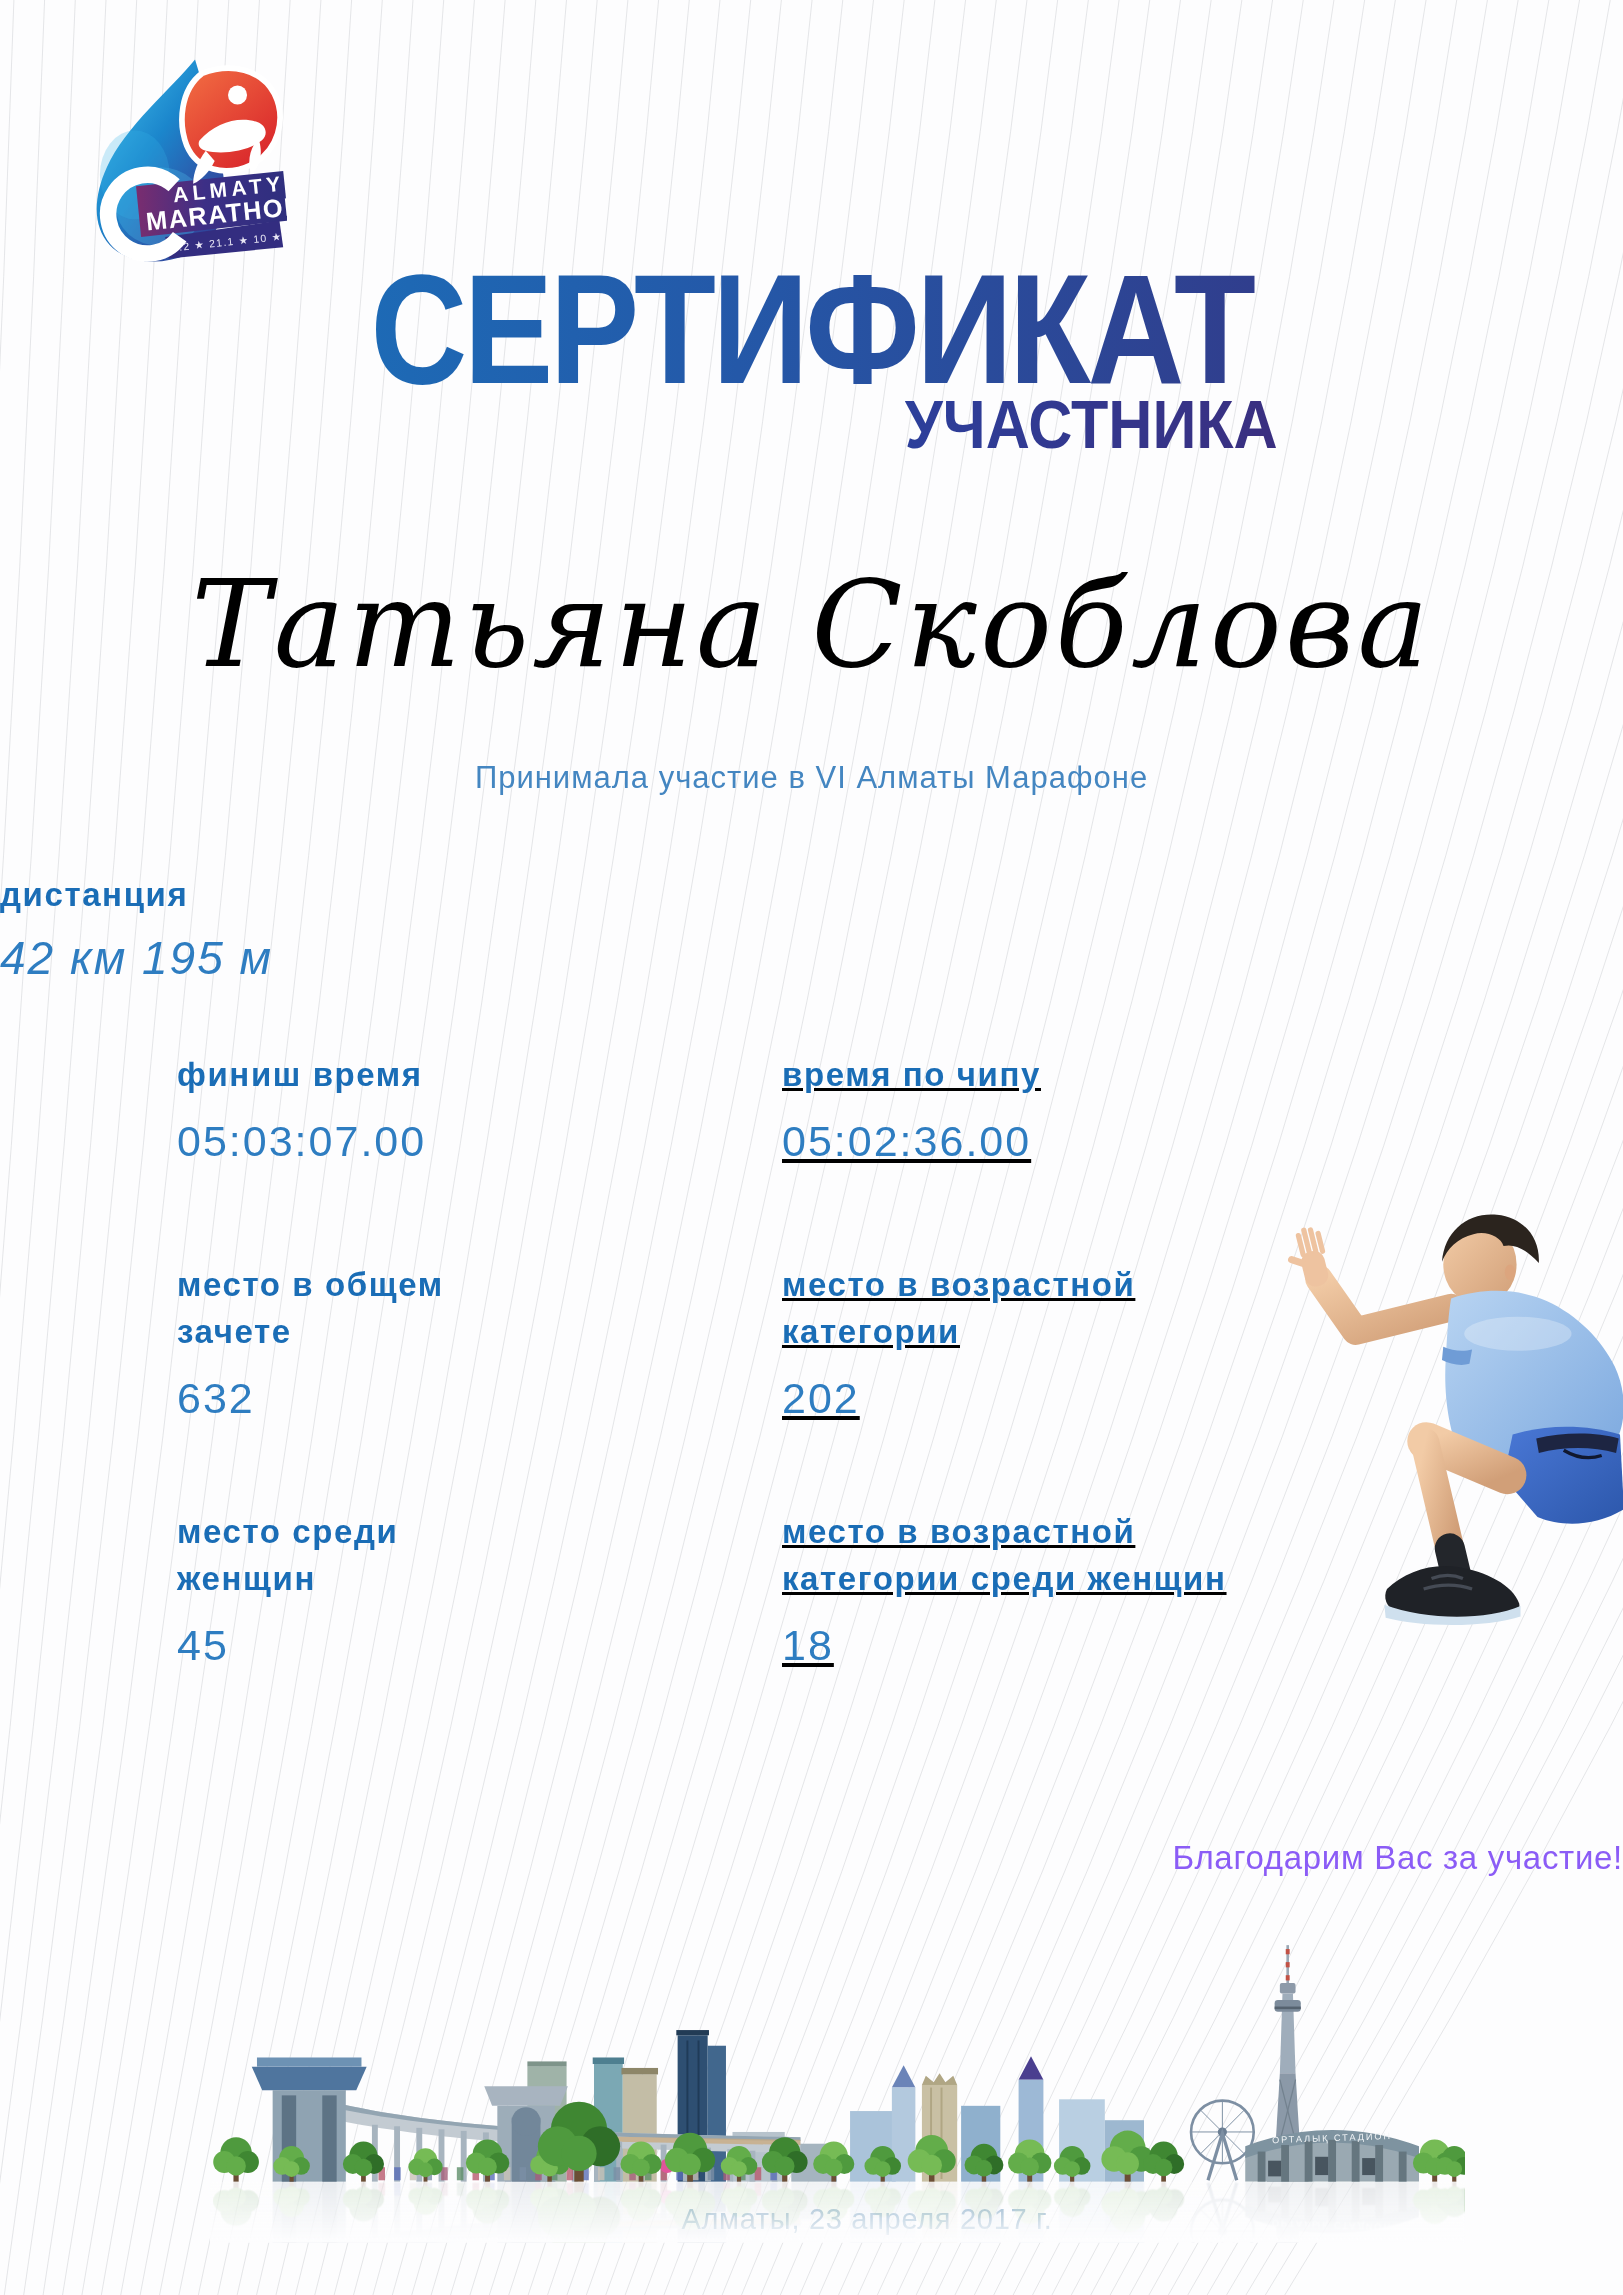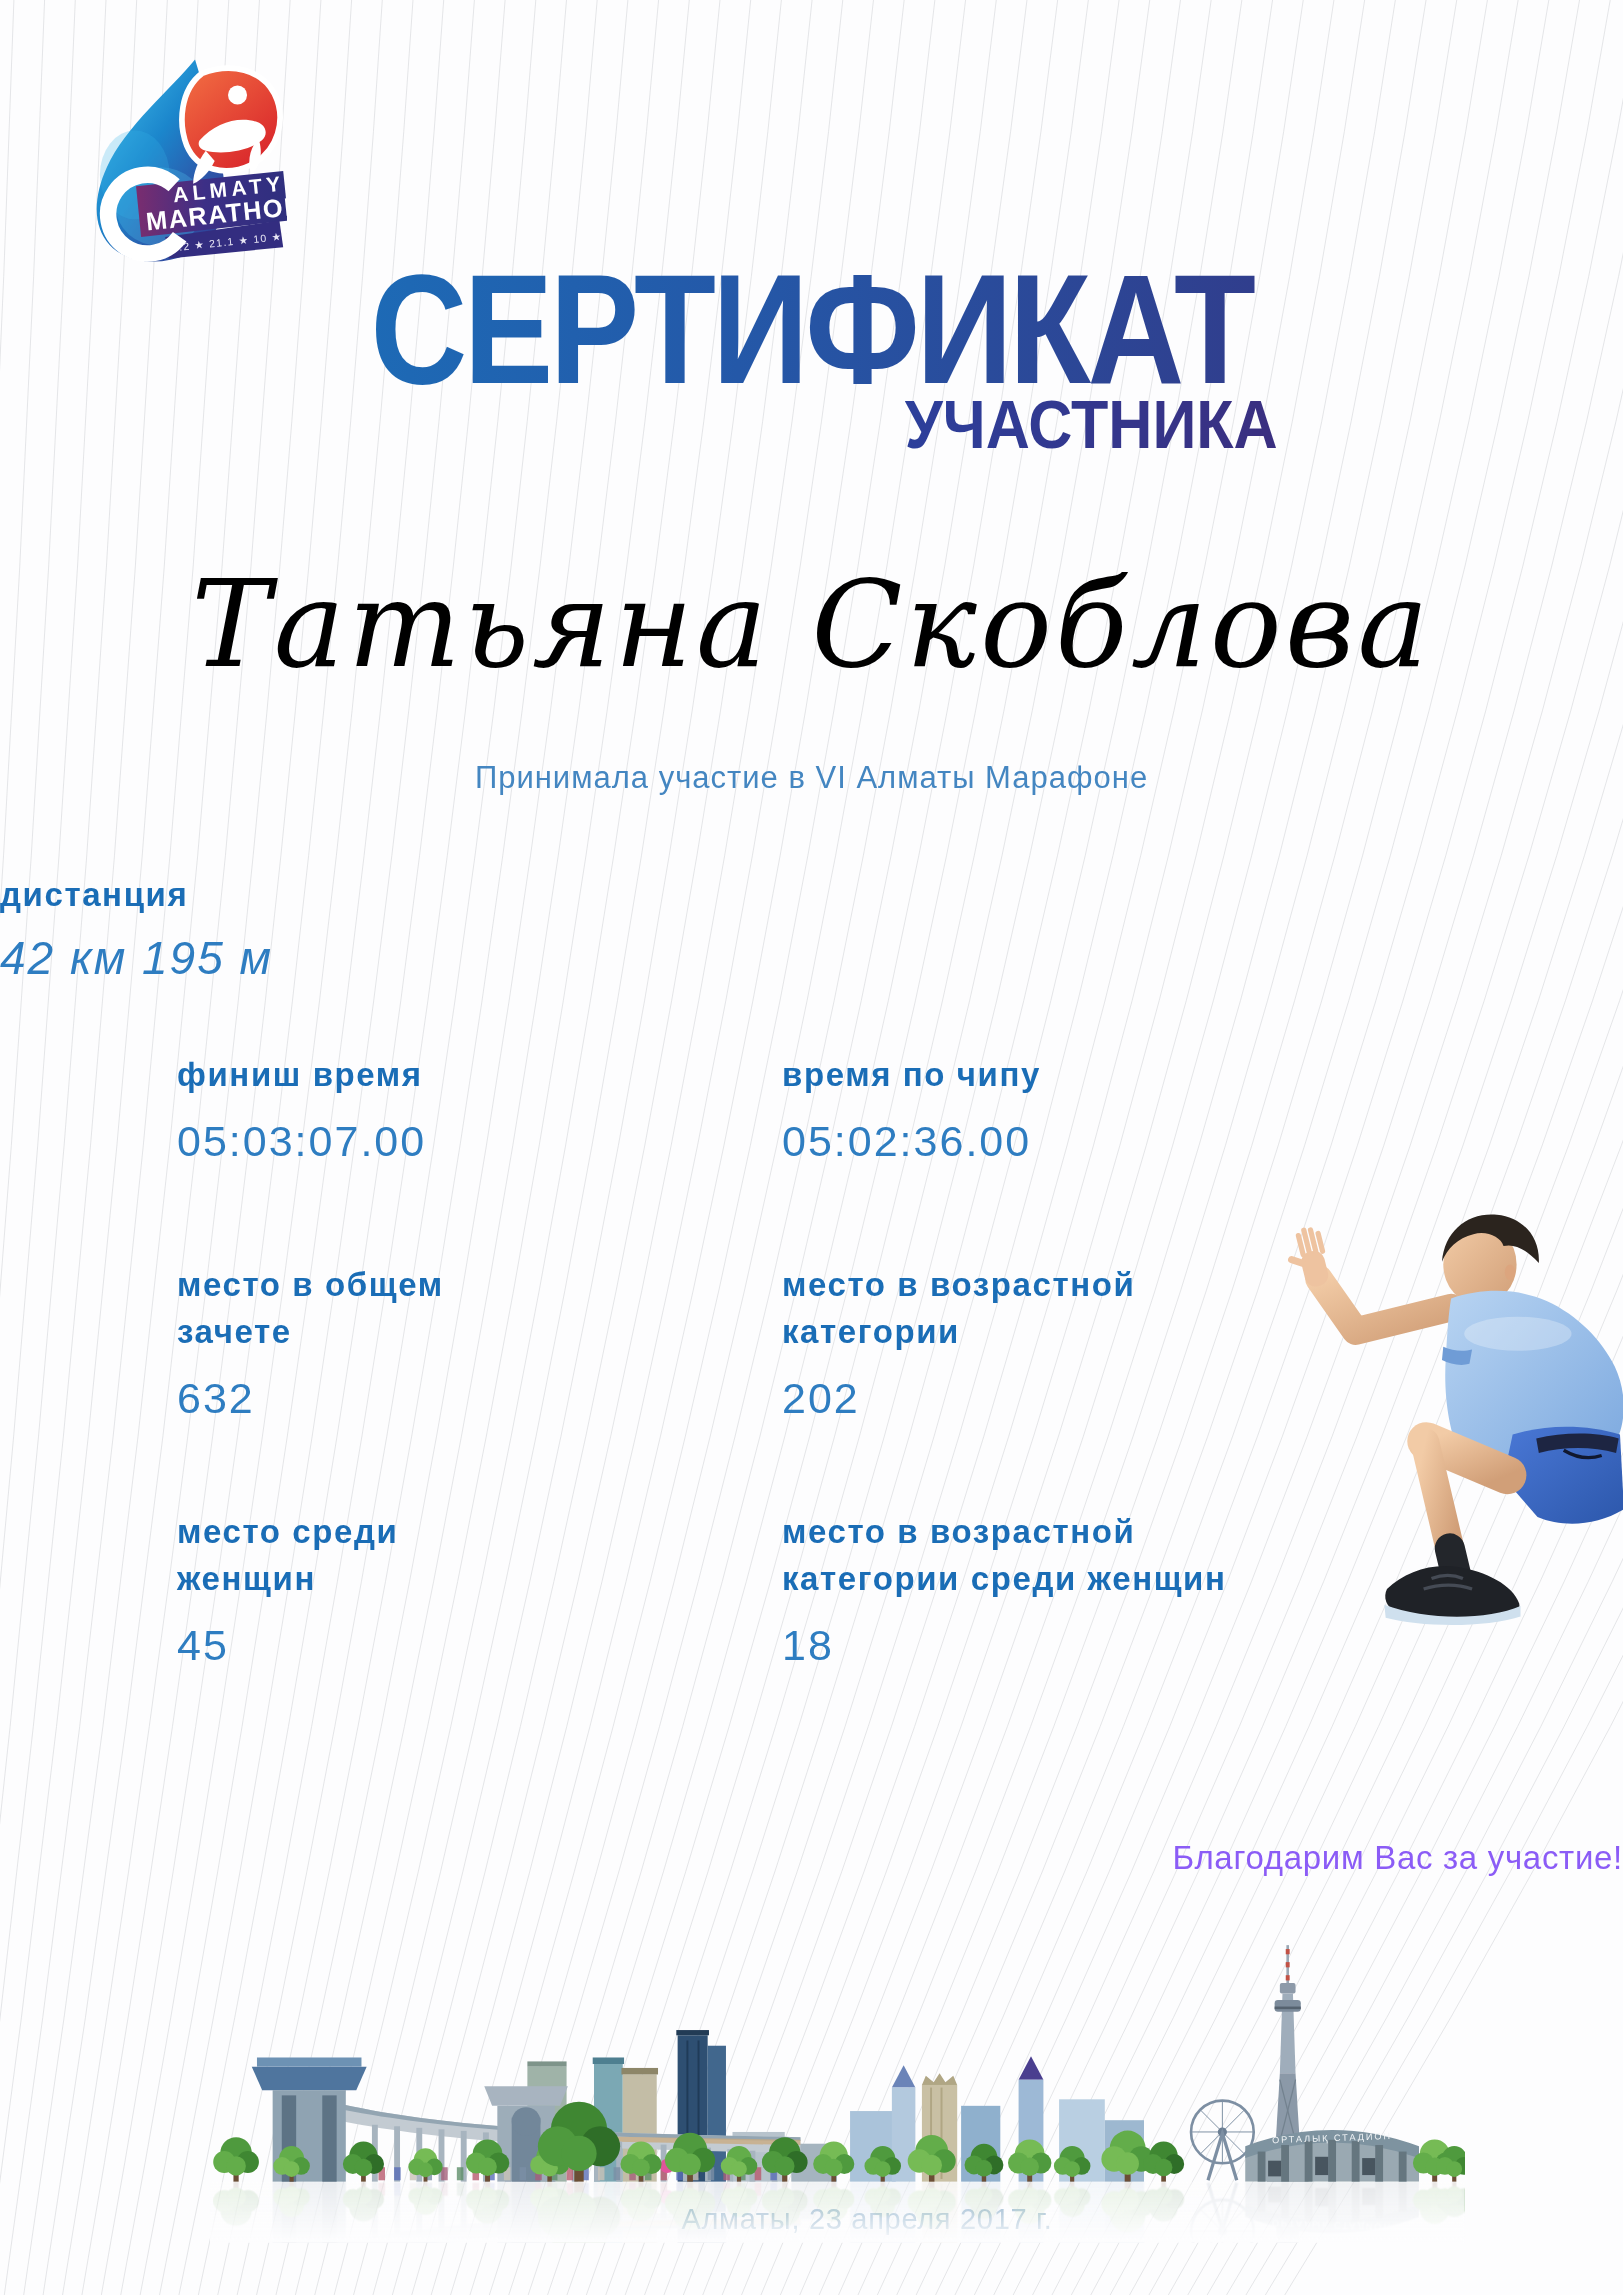--- a/index.html
+++ b/index.html
@@ -37,21 +37,21 @@
   .cell .label{
     font-weight:bold;font-size:33px;line-height:1.42;letter-spacing:1.6px;
     color:#1a6db6;white-space:pre-line;
   }
   .cell .value{
     margin-top:18.3px;font-weight:300;font-size:43px;letter-spacing:2px;color:#2e7dc1;
   }
   .cell-distance{left:0;width:100%;top:872px;}
   .cell-distance .value{margin-top:11.8px;font-size:46px;font-style:italic;}
   .col-l{left:177px;width:654px;}
-  .col-r{left:782px;width:654px;}
+  .col-r{left:782px;width:654px;text-decoration:underline;}
   .row1{top:1052px;}
   .row2{top:1262px;}
   .row3{top:1509px;}
   .thanks{
     left:0;width:100%;top:1839px;text-align:right;
     font-size:33px;color:#8b5cf6;letter-spacing:0.7px;font-weight:400;
   }
   .dateline{
     left:0;width:100%;top:2203px;text-align:center;padding-left:111px;box-sizing:border-box;
     font-size:29px;color:#2f6e9e;letter-spacing:0.7px;font-weight:400;

